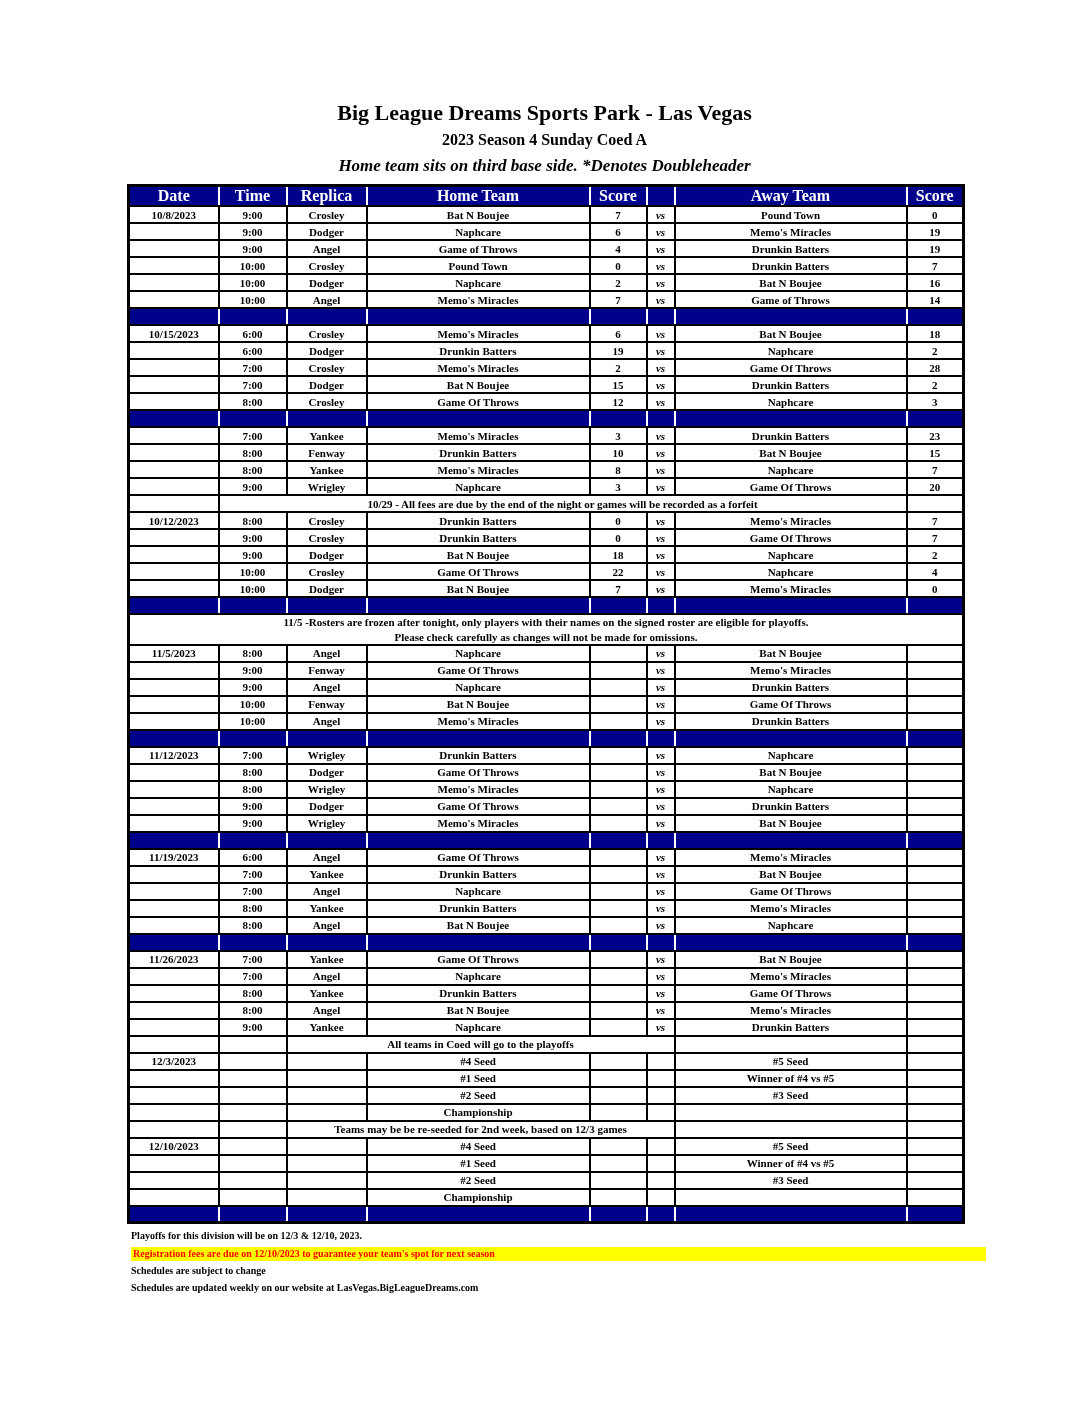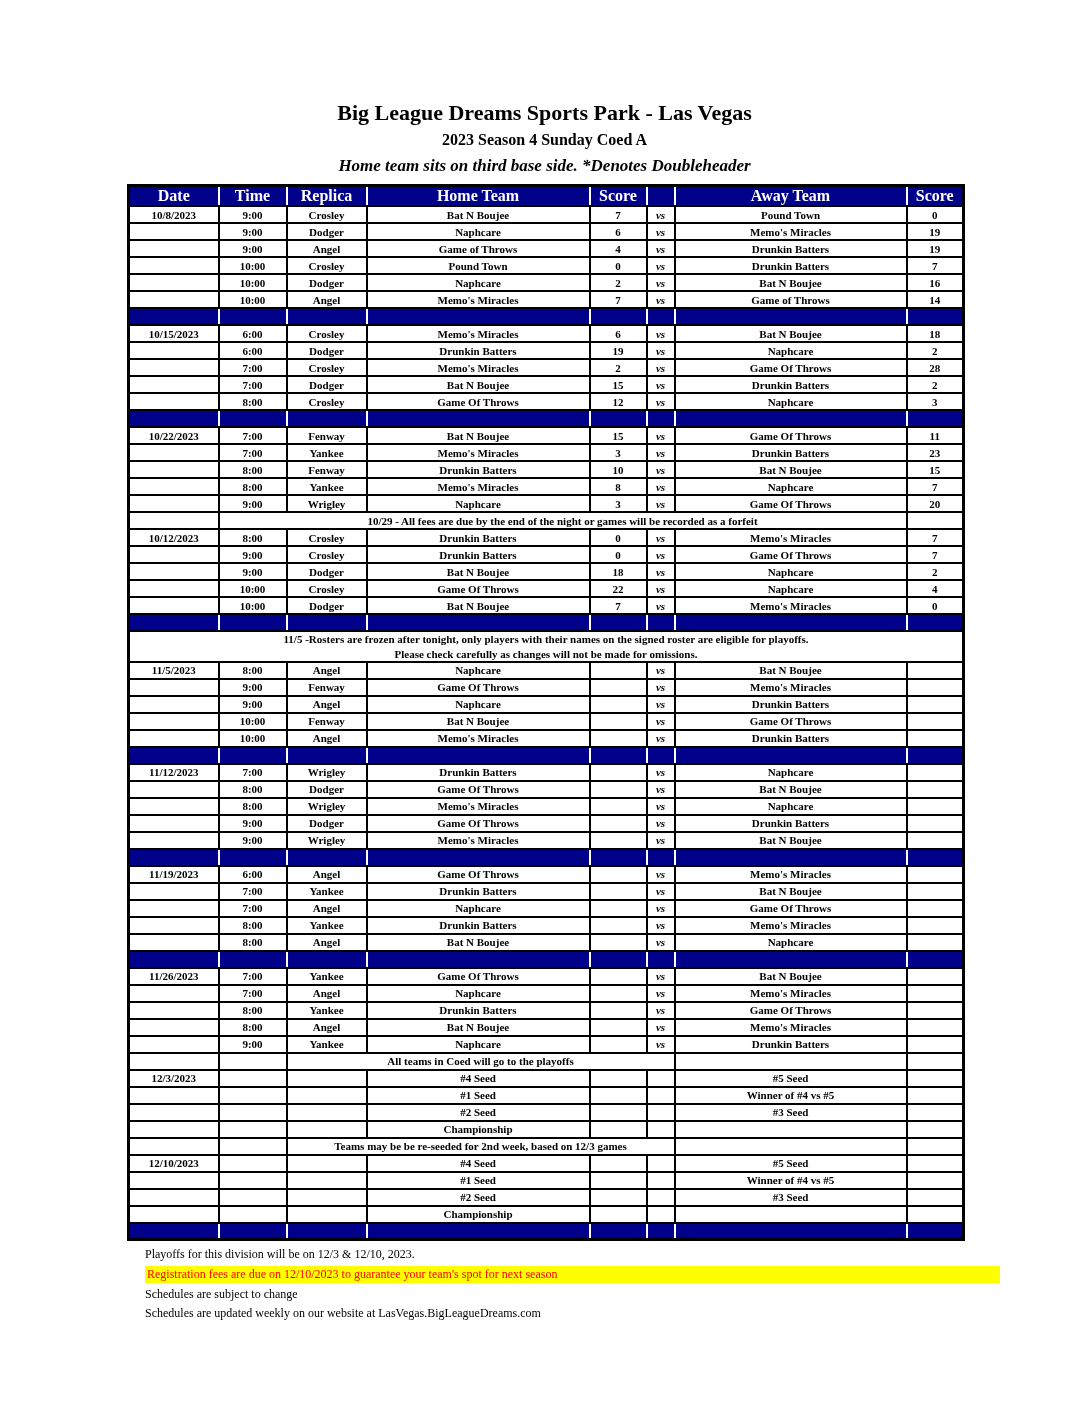--- a/index.html
+++ b/index.html
@@ -25,21 +25,21 @@
     overflow:hidden;white-space:nowrap;
   }
   td.vs-cell{font-style:italic;font-size:9px;}
   td.win{background:var(--yellow);color:var(--navy);}
   td.navy-text{color:var(--navy);}
   tr.spacer td{background:var(--navy);border-left:2px solid #fff;border-right:2px solid #fff;}
   td.notice-msg{background:var(--navy);color:#fff;font-size:11.5px;}
   td.notice-blank{background:var(--navy);border-left:2px solid #fff;border-right:2px solid #fff;}
   td.red-msg{background:var(--red);color:#fff;font-size:11.5px;height:31px;line-height:1.3;white-space:normal;}
   .footer{margin-top:6px;}
-  .footer-line{font-size:12px;font-weight:normal;margin:4px 18px;line-height:1.25;}
+  .footer-line{font-size:10px;font-weight:bold;margin:4px 4px;line-height:1.25;}
   .footer-line.highlight{background:var(--yellow);color:var(--red);width:855px;padding:1px 2px;}
 </style>
 </head>
 <body>
 
 <div class="sheet">
   <div class="header-block">
     <div class="page-title">Big League Dreams Sports Park - Las Vegas</div>
     <div class="page-subtitle">2023 Season 4 Sunday Coed A</div>
     <div class="page-tagline">Home team sits on third base side.  *Denotes Doubleheader</div>
@@ -193,30 +193,20 @@
           <td></td>
           <td></td>
           <td></td>
           <td></td>
           <td></td>
           <td></td>
           <td></td>
           <td></td>
         </tr>
         <tr>
-          <td>10/22/2023</td>
-          <td>7:00</td>
-          <td>Fenway</td>
-          <td class="win">Bat N Boujee</td>
-          <td class="win">15</td>
-          <td class="vs-cell">vs</td>
-          <td>Game Of Throws</td>
-          <td>11</td>
-        </tr>
-        <tr>
           <td></td>
           <td>7:00</td>
           <td>Yankee</td>
           <td>Memo's Miracles</td>
           <td>3</td>
           <td class="vs-cell">vs</td>
           <td class="win">Drunkin Batters</td>
           <td class="win">23</td>
         </tr>
         <tr>

